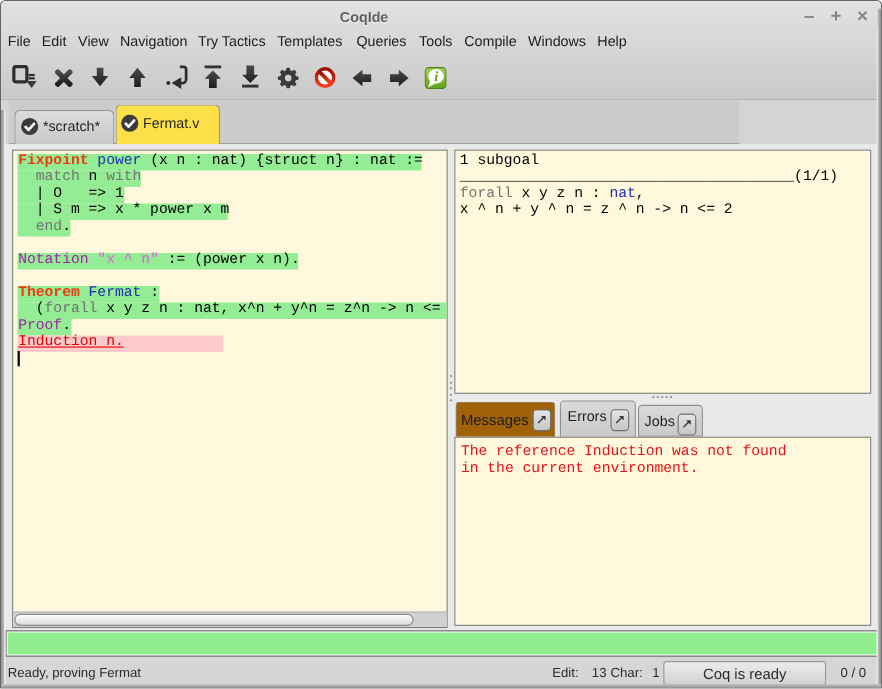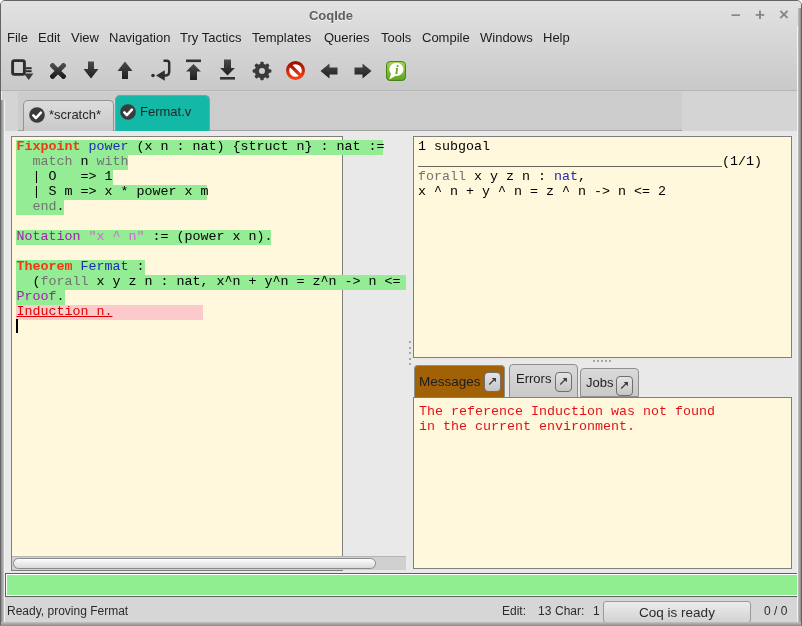--- a/index.html
+++ b/index.html
@@ -2,29 +2,29 @@
 <html><head><meta charset="utf-8"><style>
 *{margin:0;padding:0;box-sizing:border-box}
 html,body{width:802px;height:626px;overflow:hidden}
 body{font-family:"Liberation Sans",sans-serif;background:#fff;position:relative}
 #win{position:absolute;left:0;top:0;width:802px;height:626px;border:1px solid #646464;border-radius:5px 5px 0 0;background:#d4d4d4;overflow:hidden;box-shadow:inset 0 1px 0 #f6f6f6,inset 1px 0 0 #ececec,inset -1px 0 0 #ececec}
 #hdr{position:absolute;left:0;top:0;width:800px;height:90px;background:linear-gradient(#e2e2e2,#c9c9c9);border-bottom:1px solid #b5b5b5}
 #title{position:absolute;left:0;top:7px;width:660px;text-align:center;font-weight:bold;font-size:13px;color:#5c605e;text-shadow:0 1px 0 #f4f4f4}
 .wbtn{position:absolute;top:4px;font-weight:bold;font-size:17px;color:#878787}
 #menubar{position:absolute;left:0;top:26px;width:800px;height:21px;font-size:13px;color:#1c1c1c}
 #menubar span{position:absolute;top:3px}
-#tabstrip{position:absolute;left:17px;top:91px;width:664px;height:39px;background:#cccccc;border-bottom:1px solid #a0a0a0}
+#tabstrip{position:absolute;left:7px;top:91px;width:664px;height:39px;background:#cccccc;border-bottom:1px solid #a0a0a0}
 .tab{position:absolute;border:1px solid #959595;border-bottom:none;border-radius:5px 5px 0 0;font-size:13px;color:#262626}
 #tab1{left:5px;top:8px;width:91px;height:31px;background:linear-gradient(#dcdcdc,#c9c9c9)}
-#tab2{left:97px;top:3px;width:95px;height:37px;background:#14b8a6}
+#tab2{left:97px;top:3px;width:95px;height:37px;background:#fde047}
 .tabico{position:absolute;width:16px;height:16px}
 .tablbl{position:absolute}
 #main{position:absolute;left:0;top:130px;width:800px;height:442px;background:#e9e9e9}
 .panel{position:absolute;border:1px solid #7f7f7f;background:#fff8dc}
-#code{left:10px;top:5px;width:332px;height:435px}
+#code{left:10px;top:5px;width:396px;height:435px}
 #goal{left:412px;top:5px;width:379px;height:222px}
 #msgpanel{left:412px;top:266px;width:379px;height:172px}
 pre{font-family:"Liberation Mono",monospace;font-size:13.333px;line-height:15px;color:#000}
 .band{position:absolute;left:4px;height:15px;background:#94ec94}
 .kwA{color:#ef3b12;font-weight:bold}
 .kwB{color:#a221a8;font-weight:normal}
 .kwG{color:#737373}
 .idB{color:#1f2dae}
 .str{color:#dd60dd}
 .errline{color:#e00000;text-decoration:underline}

